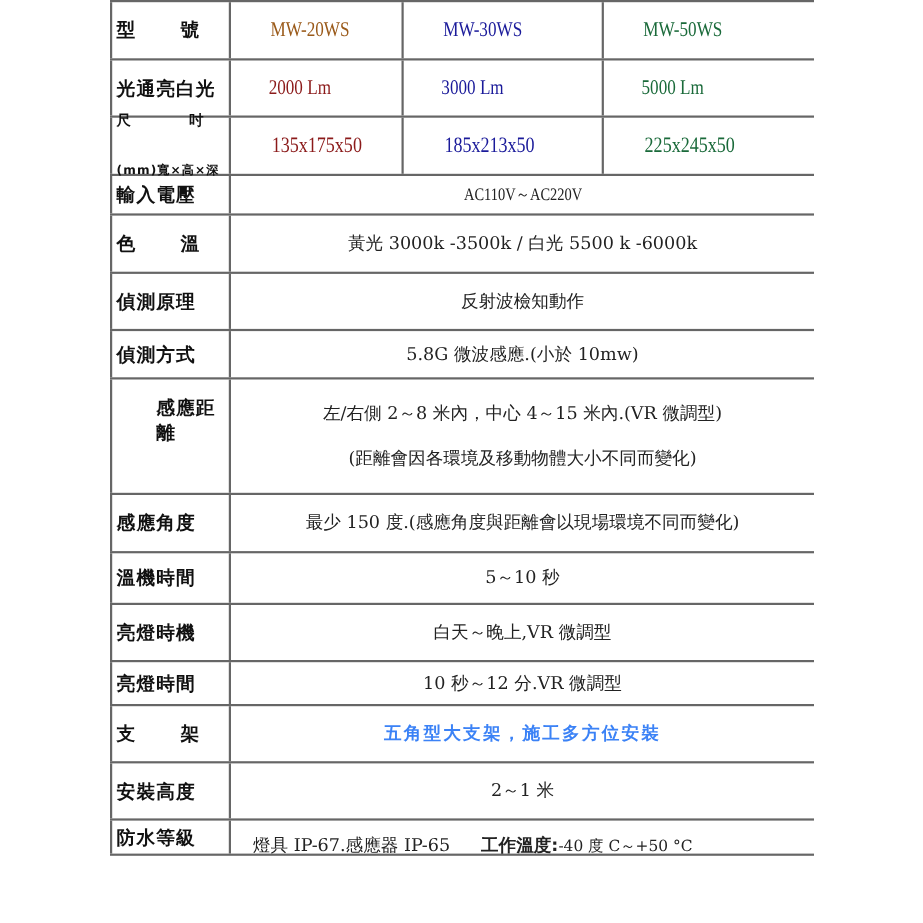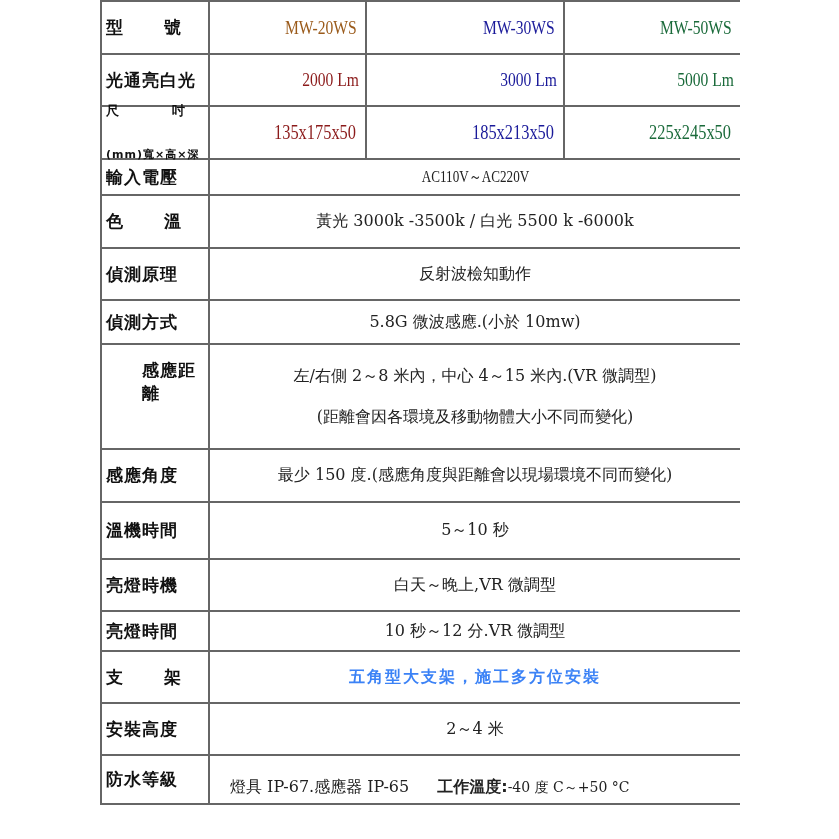--- a/index.html
+++ b/index.html
@@ -9,24 +9,24 @@
   .row { display: flex; border-top: 2px solid #666; box-sizing: border-box; }
   .row.last { border-bottom: 2px solid #666; }
   .label { width: 110px; flex: 0 0 110px; box-sizing: border-box; border-left: 2px solid #666;
            border-right: 2px solid #666; display: flex; align-items: center; padding-left: 4px;
            font-family: "DejaVu Sans", sans-serif; font-weight: bold; font-size: 17px; color: #111; letter-spacing: 1px; }
   .label.spread { justify-content: space-between; padding-right: 26px; }
   .label.top { align-items: flex-start; padding-top: 14px; padding-left: 40px; }
   .label.size { flex-direction: column; align-items: flex-start; justify-content: center; font-size: 13px; line-height: 20px; }
   .label.size .l1 { display: flex; justify-content: space-between; width: 80px; }
   .label.size .l2 { font-size: 11px; margin-top: 24px; }
-  .cell { box-sizing: border-box; display: flex; align-items: center; justify-content: flex-end;
-          font-size: 16px; border-right: 2px solid #666; }
+  .cell { box-sizing: border-box; display: flex; align-items: center; justify-content: flex-start;
+          font-size: 16px; border-right: 2px solid #666; padding-left: 28px; }
   .cell:last-child { border-right: none; }
-  .c1 { width: 157px; } .c2 { width: 198px; } .c3 { width: 175px; }
+  .c1 { width: 157px; } .c2 { width: 182px; } .c3 { width: 175px; }
   .full { flex: 1; display: flex; flex-direction: column; align-items: center; justify-content: center; font-size: 16px; color: #222; }
   .full .line { margin: 10px 0; }
   .narrow { font-family: "Liberation Serif", serif; transform: scaleX(0.82); }
   .red-bold { color: #3b82f6; font-weight: bold; font-family: "DejaVu Sans", sans-serif; letter-spacing: 2px; }
   .bold-span { font-weight: bold; font-family: "DejaVu Sans", sans-serif; text-align: right; }
   .wp { justify-content: flex-start !important; padding-left: 20px; align-items: center; flex-direction: row !important; gap: 28px; margin-top: 16px; }
 </style>
 </head>
 <body>
 
@@ -119,21 +119,21 @@
     </div>
   </div>
 
   <div class="row" style="height:53px">
     <div class="label">感應角度</div>
     <div class="full">
         <span>最少 150 度.(感應角度與距離會以現場環境不同而變化)</span>
       </div>
   </div>
 
-  <div class="row" style="height:57px">
+  <div class="row" style="height:47px">
     <div class="label">溫機時間</div>
     <div class="full">
         <span>5～10 秒</span>
       </div>
   </div>
 
   <div class="row" style="height:52px">
     <div class="label">亮燈時機</div>
     <div class="full">
         <span>白天～晚上,VR 微調型</span>
@@ -153,25 +153,25 @@
         <span>架</span>
       </div>
     <div class="full">
         <span class="red-bold">五角型大支架，施工多方位安裝</span>
       </div>
   </div>
 
   <div class="row" style="height:52px">
     <div class="label">安裝高度</div>
     <div class="full">
-        <span>2～4 米</span>
+        <span>2～1 米</span>
       </div>
   </div>
 
-  <div class="row last" style="height:51px">
+  <div class="row last" style="height:34px">
     <div class="label">防水等級</div>
     <div class="full wp">
       <span>燈具 IP-67.感應器 IP-65</span>
       <span><span class="bold-span">工作溫度:</span><span style="font-size:14px">-40 度 C～+50 °C</span></span>
     </div>
   </div>
 
 </div>
 
 </body></html>

